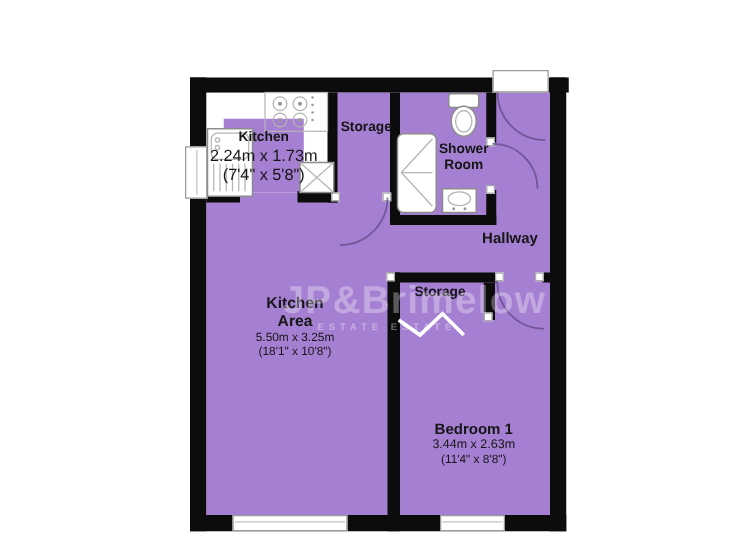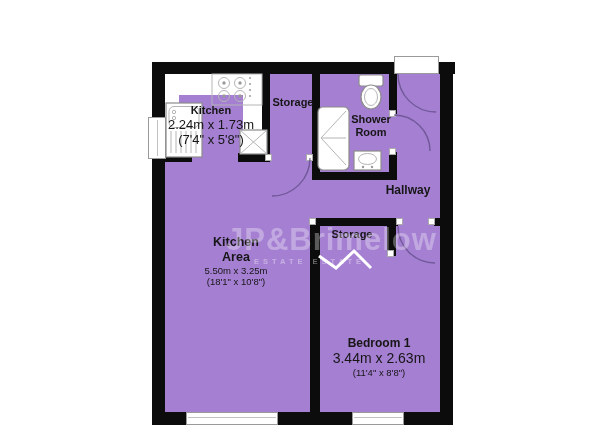--- a/index.html
+++ b/index.html
@@ -172,20 +172,20 @@
     <div class="rdim" style="font-size:9.5px;">5.50m x 3.25m</div>
     <div class="rdim" style="font-size:9.5px;">(18'1" x 10'8")</div>
   </div>
 
   <div class="room-label" style="left:312px;top:228px;width:80px;">
     <div class="rname">Storage</div>
   </div>
 
   <div class="room-label" style="left:309px;top:296px;width:140px;margin-top:40px;">
     <div class="rname-lg" style="font-size:12px;">Bedroom 1</div>
-    <div class="rdim" style="font-size:14px;">3.44m x 2.63m</div>
+    <div class="rdim" style="font-size:10px;">3.44m x 2.63m</div>
     <div class="rdim" style="font-size:9.5px;">(11'4" x 8'8")</div>
   </div>
 
   <div id="watermark">JP&amp;Brimelow</div>
   <div id="watermark-tagline">ESTATE ESTATE</div>
 
 </div>
 
 </body></html>

